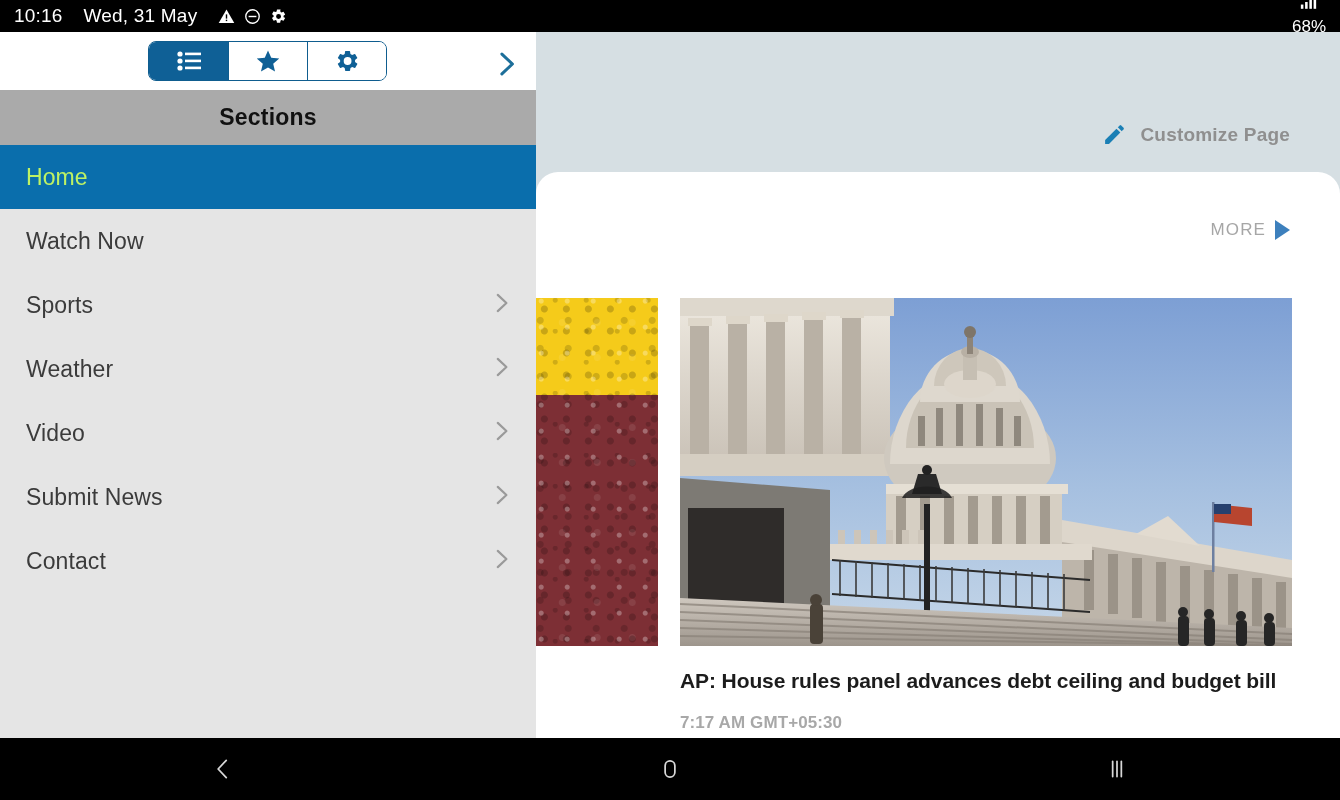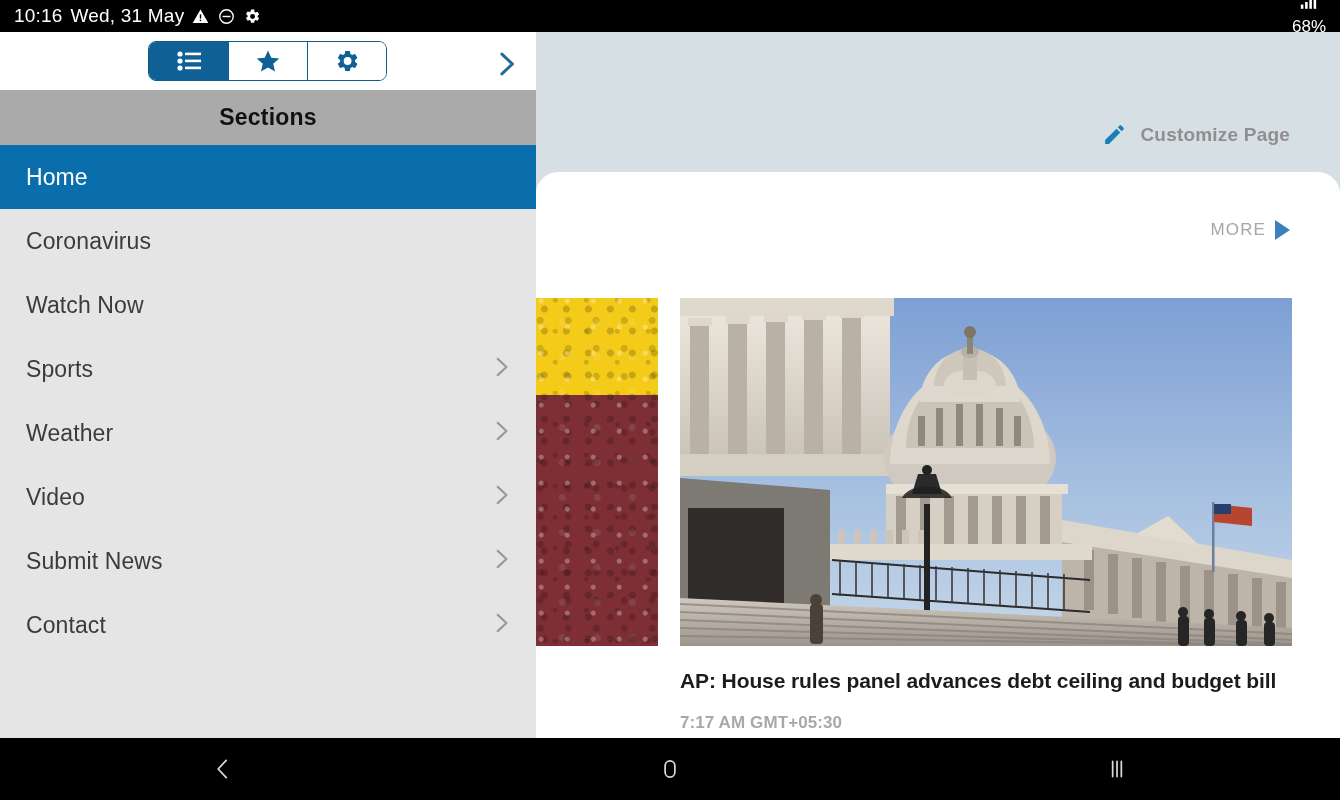--- a/index.html
+++ b/index.html
@@ -11,21 +11,21 @@
   }
   #app { position:relative; width:1340px; height:800px; }
 
   
   .statusbar {
     position:absolute; left:0; top:0; width:1340px; height:32px;
     background:#000; color:#fff;
     display:flex; align-items:center; justify-content:space-between;
     padding:0 14px;
   }
-  .sb-left { display:flex; align-items:center; gap:8px; }
+  .sb-left { display:flex; align-items:center; gap:21px; }
   .sb-time { font-size:19px; font-weight:400; letter-spacing:0.2px; }
   .sb-date { font-size:19px; font-weight:400; letter-spacing:0.2px; }
   .sb-icons { display:flex; align-items:center; gap:9px; }
   .sb-right { display:flex; align-items:center; gap:7px;flex-direction:column; }
   .sb-batt { font-size:17px; font-weight:400; }
 
   
   .content {
     position:absolute; left:0; top:32px; width:1340px; height:706px;
     background:#d6dfe3; overflow:hidden;
@@ -134,21 +134,21 @@
     height:64px; width:100%;
     display:flex; align-items:center;
     padding:0 26px;
     background:#e5e5e5;
     position:relative;
   }
   .nav-item.selected { background:#0a6eac; }
   .nav-label {
     font-size:23px; color:#3b3b3b; font-weight:400; letter-spacing:0.1px;
   }
-  .nav-item.selected .nav-label { color:#ffffff; }
+  .nav-item.selected .nav-label { color:#bef264; }
   .nav-chev {
     position:absolute; right:22px; top:50%; transform:translateY(-50%);
   }
 
   
   .navbar {
     position:absolute; left:0; top:738px; width:1340px; height:62px;
     background:#000;
     display:flex; align-items:center; justify-content:space-around;
   }
@@ -411,23 +411,20 @@
 
       <div class="sections-header">
         <span>Sections</span>
       </div>
 
       <div id="nav-list">
           <div class="nav-item selected">
             <span class="nav-label">Home</span>
           </div>
           <div class="nav-item">
-            <span class="nav-label">Coronavirus</span>
-          </div>
-          <div class="nav-item">
             <span class="nav-label">Watch Now</span>
           </div>
           <div class="nav-item">
             <span class="nav-label">Sports</span>
             <span class="nav-chev"><svg width="26" height="26" viewBox="0 0 24 24">
                 <path d="M9 4.5 L17 12 L9 19.5" fill="none" stroke="#9a9a9a" stroke-width="2" stroke-linecap="round" stroke-linejoin="round"></path>
               </svg></span>
           </div>
           <div class="nav-item">
             <span class="nav-label">Weather</span>

